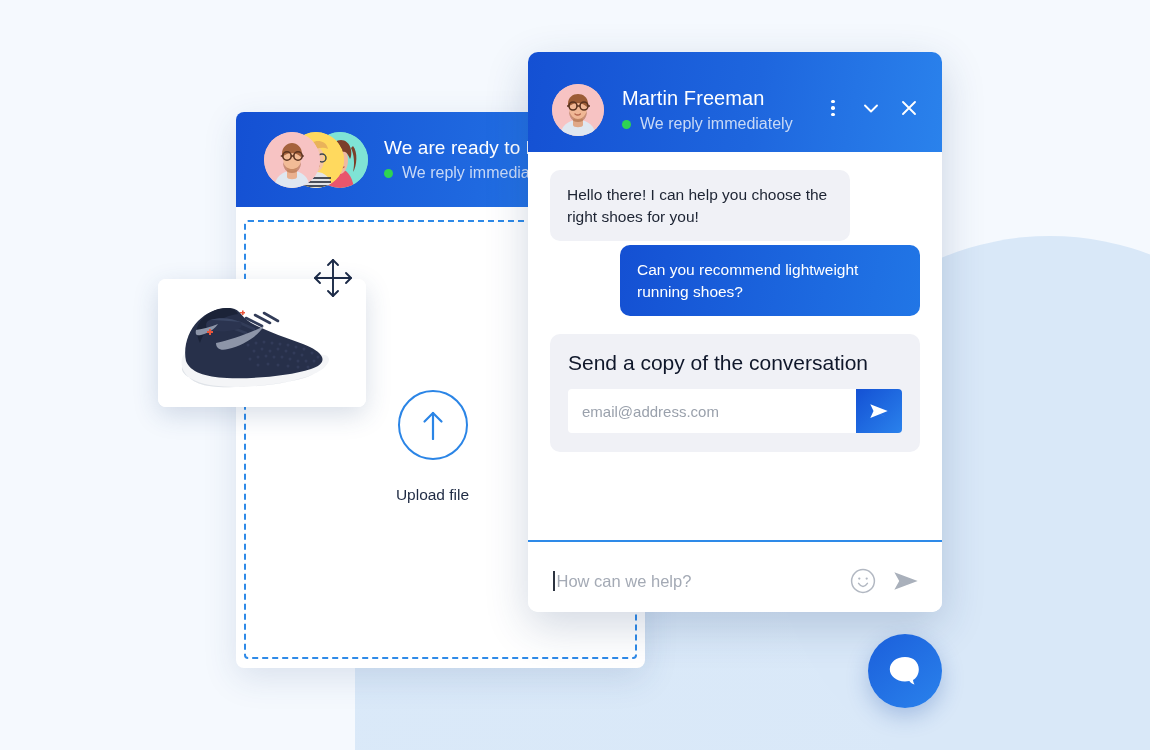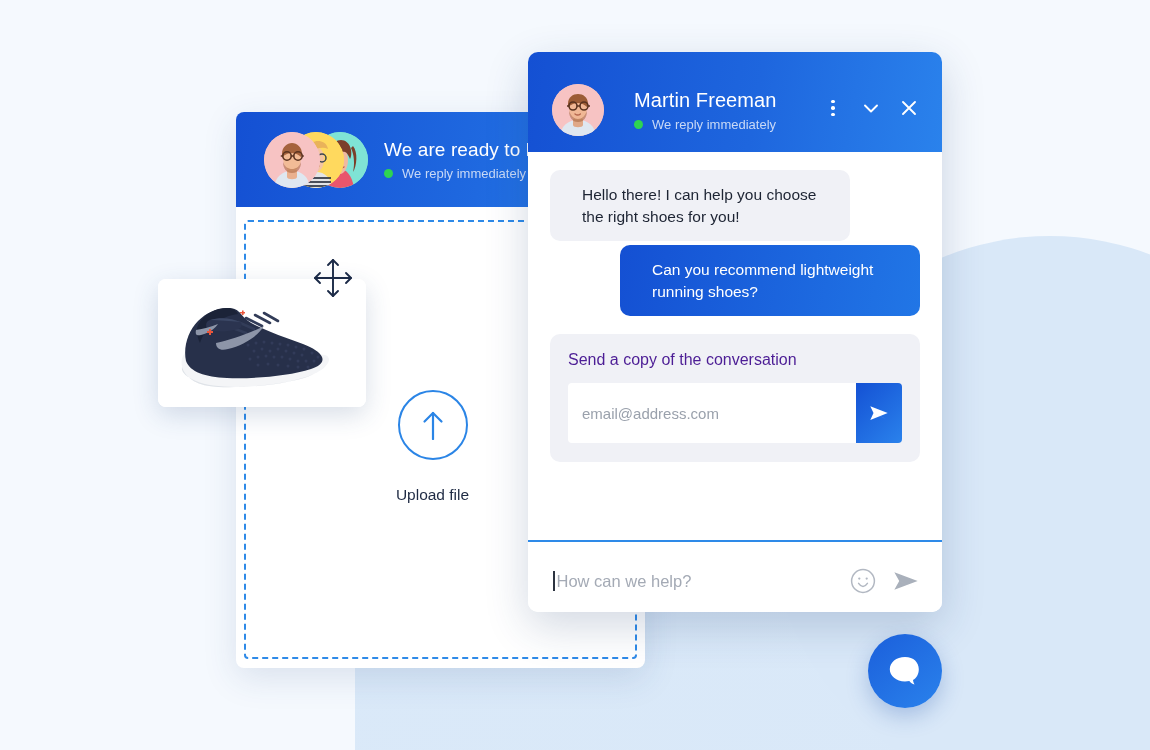--- a/index.html
+++ b/index.html
@@ -95,21 +95,21 @@
   }
   .status-dot {
     width: 9px; height: 9px;
     border-radius: 50%;
     background: #2ed452;
     margin-right: 9px;
     flex: none;
   }
   .reply-text {
     color: #c8d9f6;
-    font-size: 13px;
+    font-size: 16px;
   }
 
   #dropzone {
     position: absolute;
     left: 8px;
     top: 108px;
     right: 8px;
     bottom: 9px;
     border: 2.5px dashed #2e8ae8;
     border-radius: 4px;
@@ -169,21 +169,20 @@
     background: #ffffff;
     box-shadow: 0 14px 44px rgba(30, 60, 110, 0.20);
     overflow: hidden;
   }
   #chat-header {
     height: 100px;
     background: linear-gradient(100deg, #1450d3 0%, #1e66de 55%, #2a82ec 100%);
     display: flex;
     align-items: center;
     padding: 16px 22px 0 24px;
-    gap: 12px;
   }
   #agent-avatar {
     width: 52px; height: 52px;
     border-radius: 50%;
     overflow: hidden;
     background: #f7c3c3;
     flex: none;
   }
   #agent-meta { margin-left: 18px; flex: 1 1 auto; }
   #agent-name {
@@ -209,21 +208,21 @@
 
   #chat-body {
     position: relative;
     height: 440px;
     background: #ffffff;
     padding: 18px 22px 0 22px;
   }
   .bubble {
     max-width: 300px;
     border-radius: 10px;
-    padding: 14px 32px;
+    padding: 14px 17px;
     font-size: 15.5px;
     line-height: 1.39;
   }
   .bubble-bot {
     background: #f0f1f6;
     color: #1d2433;
   }
   .bubble-user {
     background: linear-gradient(100deg, #1450d3 0%, #2176e6 100%);
     color: #ffffff;
@@ -232,27 +231,27 @@
     max-width: 300px;
   }
 
   #email-card {
     margin-top: 18px;
     background: #f0f1f6;
     border-radius: 10px;
     padding: 17px 18px 19px 18px;
   }
   #email-card-title {
-    font-size: 16px;
-    color: #4c1d95;
+    font-size: 21px;
+    color: #0f172a;
     margin-bottom: 14px;
   }
   #email-row {
     display: flex;
-    height: 60px;
+    height: 44px;
     border-radius: 4px;
     overflow: hidden;
   }
   #email-input {
     flex: 1 1 auto;
     border: none;
     outline: none;
     background: #ffffff;
     padding: 0 14px;
     font-size: 15px;

